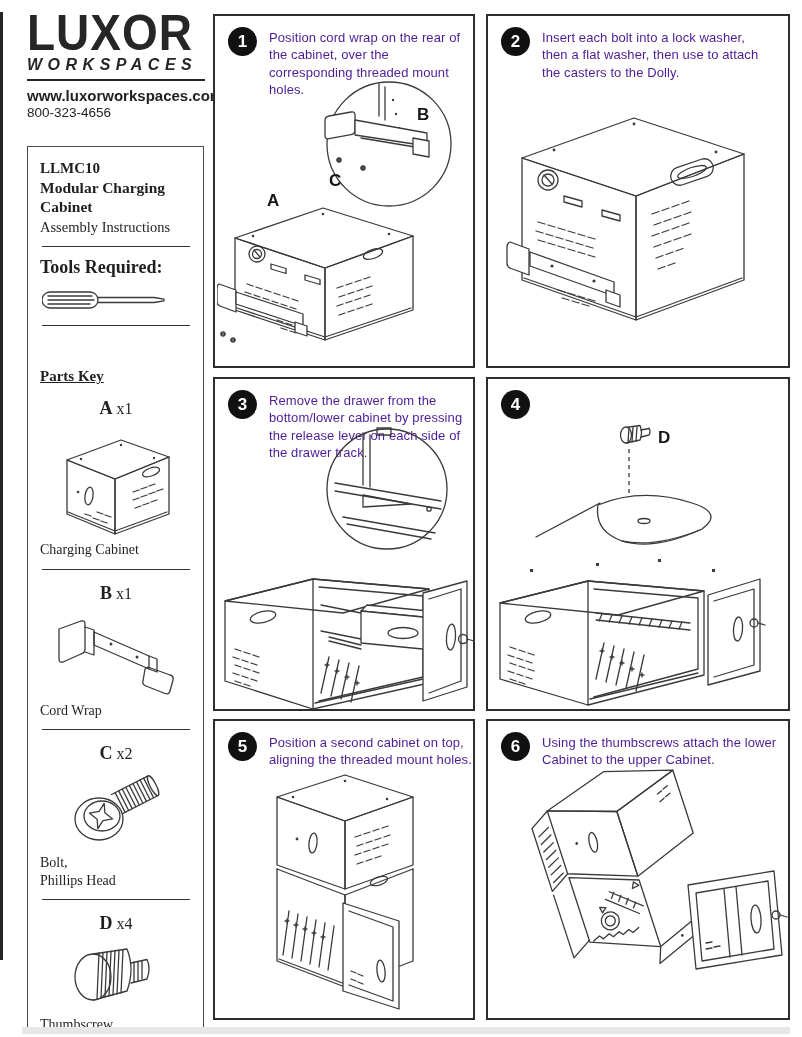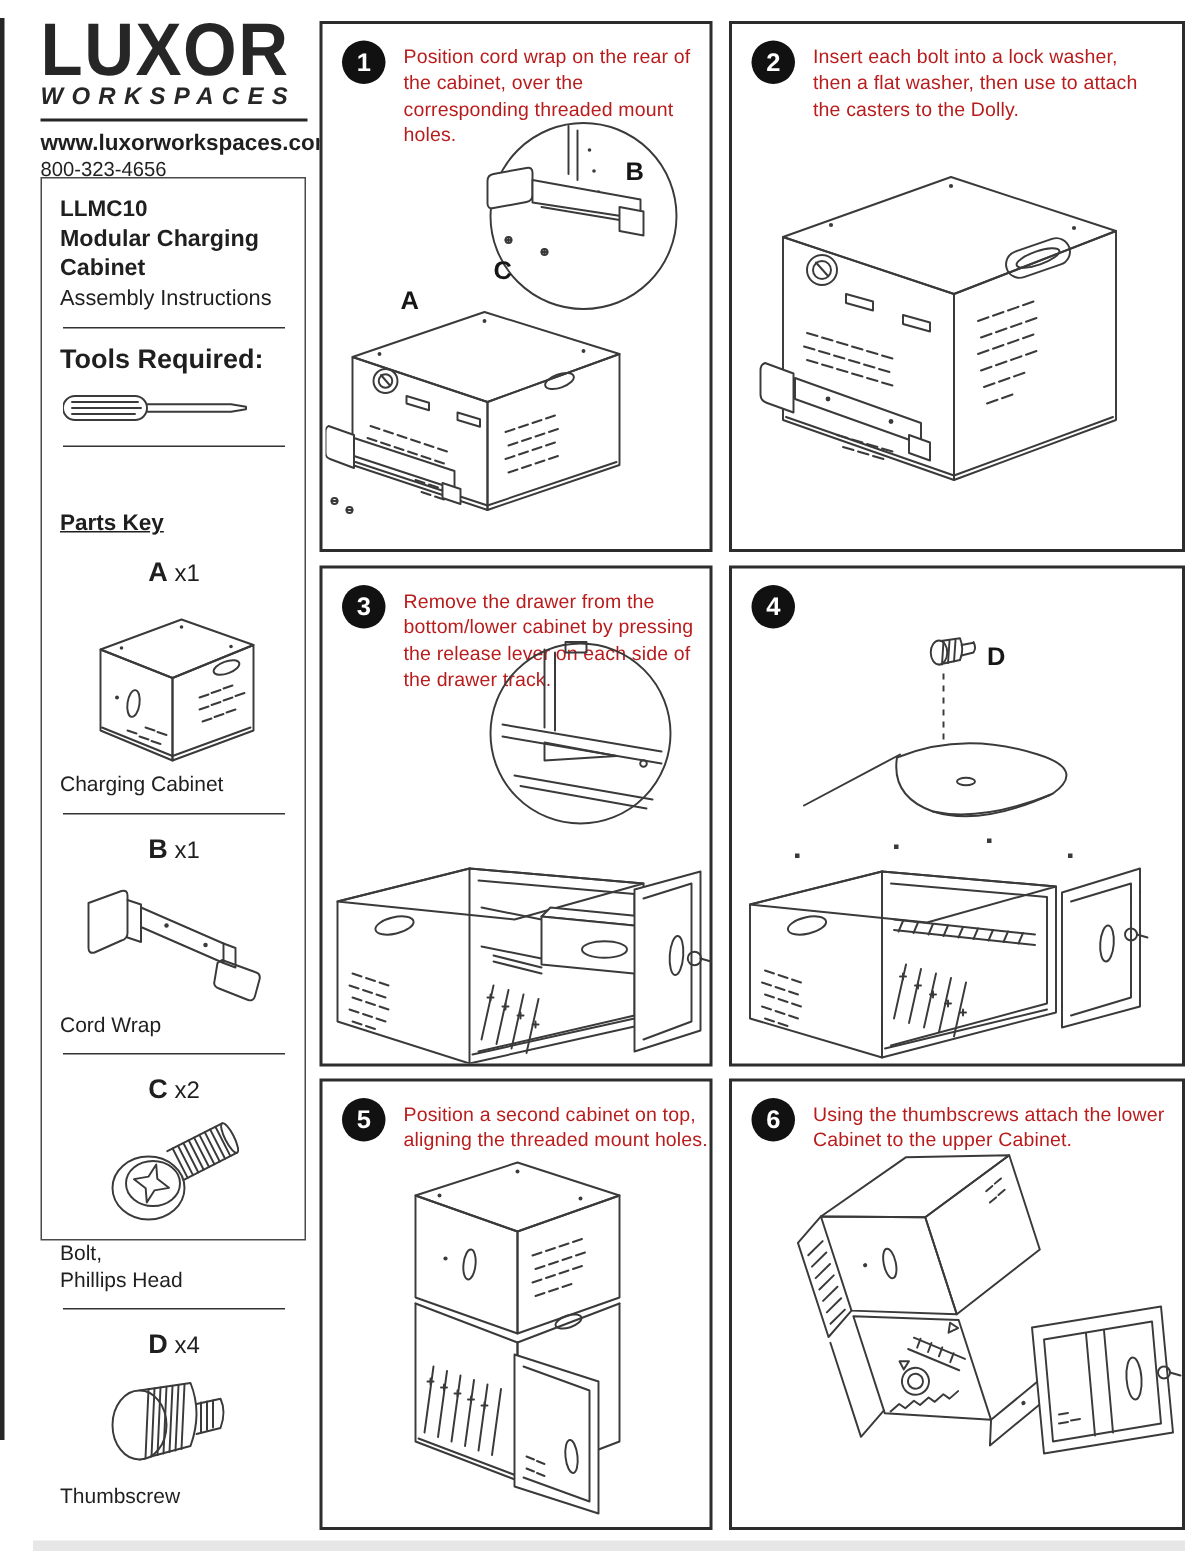--- a/index.html
+++ b/index.html
@@ -11,22 +11,22 @@
 
   
   .logo-block{position:absolute;left:27px;top:8px;width:178px;}
   .logo-main{font-size:46px;font-weight:800;letter-spacing:1px;line-height:1;color:#262626;
              transform:scaleY(1.08);transform-origin:left top;}
   .logo-sub{font-size:16px;font-weight:600;letter-spacing:5.5px;color:#262626;margin-top:2px;font-style:italic;}
   .logo-rule{border:none;border-top:2px solid #262626;margin:5px 0 6px 0;}
   .logo-site{font-size:15px;font-weight:bold;}
   .logo-phone{font-size:13.5px;font-weight:normal;margin-top:1px;}
 
-  .sidebar-box{position:absolute;left:27px;top:118px;width:177px;height:709px;
-               border:1.5px solid #4a4a4a;box-sizing:border-box;padding:12px 11px 0 12px;}
+  .sidebar-box{position:absolute;left:27px;top:146px;width:177px;height:888px;
+               border:1.5px solid #4a4a4a;box-sizing:border-box;padding:12px 11px 0 12px;font-family:Liberation Serif, serif;}
   .prod-model{font-size:15px;font-weight:600;line-height:1.25;}
   .prod-name{font-size:15.5px;font-weight:bold;line-height:1.25;}
   .prod-sub{font-size:14.5px;line-height:1.3;margin-top:1px;}
   hr.div{border:none;border-top:1.3px solid #333;margin:10px 2px;}
   .tools-h{font-size:18px;font-weight:bold;}
   .tools-l{font-size:13.5px;margin-top:1px;}
   .tool-svg{display:block;margin:7px 0 2px 2px;}
   .parts-h{display:inline-block;font-size:15px;font-weight:bold;text-decoration:underline;margin-top:32px;}
   .part-head{text-align:center;margin-top:13px;}
   .part-letter{font-size:18px;font-weight:bold;}
@@ -39,21 +39,21 @@
   #p1{left:213px;top:14px;width:262px;height:354px;}
   #p2{left:486px;top:14px;width:304px;height:354px;}
   #p3{left:213px;top:377px;width:262px;height:334px;}
   #p4{left:486px;top:377px;width:304px;height:334px;}
   #p5{left:213px;top:719px;width:262px;height:301px;}
   #p6{left:486px;top:719px;width:304px;height:301px;}
   .badge{position:absolute;left:13px;top:11px;width:29px;height:29px;border-radius:50%;
          background:#111;color:#fff;display:flex;align-items:center;justify-content:center;
          font-weight:bold;font-size:17px;}
   .step-text{position:absolute;left:54px;top:13px;font-size:13px;line-height:1.34;
-             color:#b91c1c;letter-spacing:.1px;}
+             color:#4c1d95;letter-spacing:.1px;}
   #p1 .step-text{width:202px;} #p2 .step-text{width:232px;} #p3 .step-text{width:206px;}
   #p4 .step-text{width:196px;} #p5 .step-text{width:228px;} #p6 .step-text{width:246px;}
   .illus{position:absolute;}
 
   
   .ln{fill:none;stroke:#3a3a3a;stroke-width:1.3;stroke-linejoin:round;stroke-linecap:round;}
   .lnw{fill:#ffffff;stroke:#3a3a3a;stroke-width:1.3;stroke-linejoin:round;}
   .dot{fill:#3a3a3a;stroke:none;}
   .dsh{fill:none;stroke:#3a3a3a;stroke-width:1.3;stroke-dasharray:4 4;}
   text.lbl{font-family:"Liberation Sans",sans-serif;font-weight:bold;font-size:17px;fill:#161616;}

